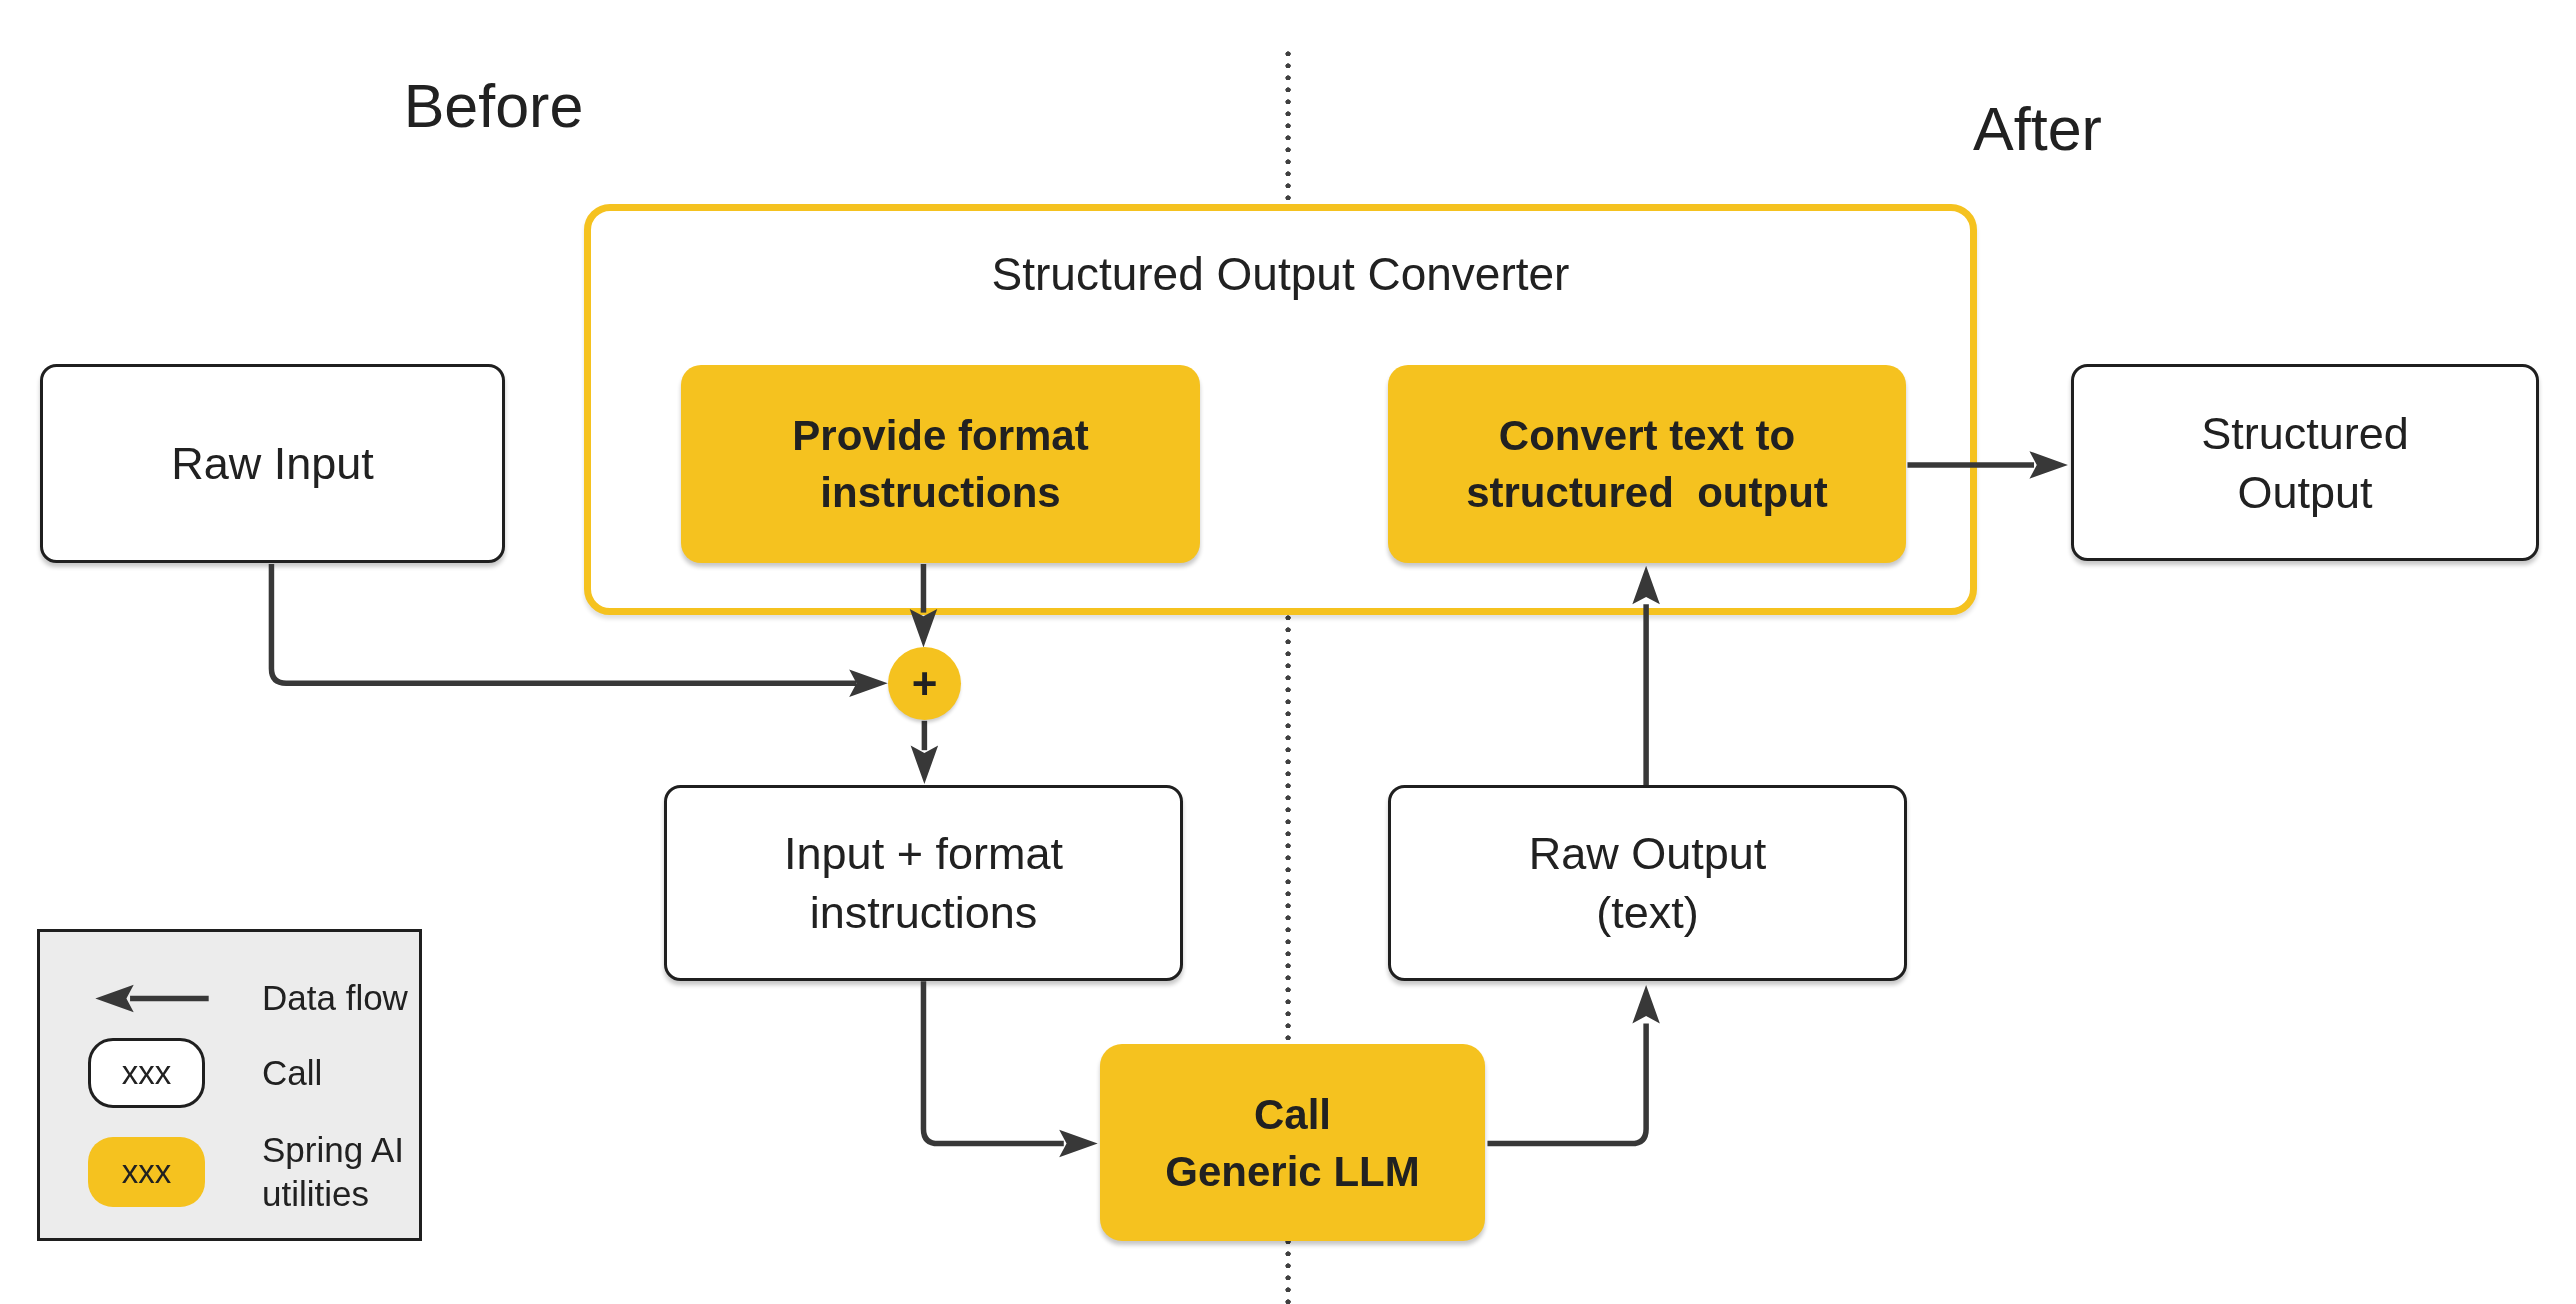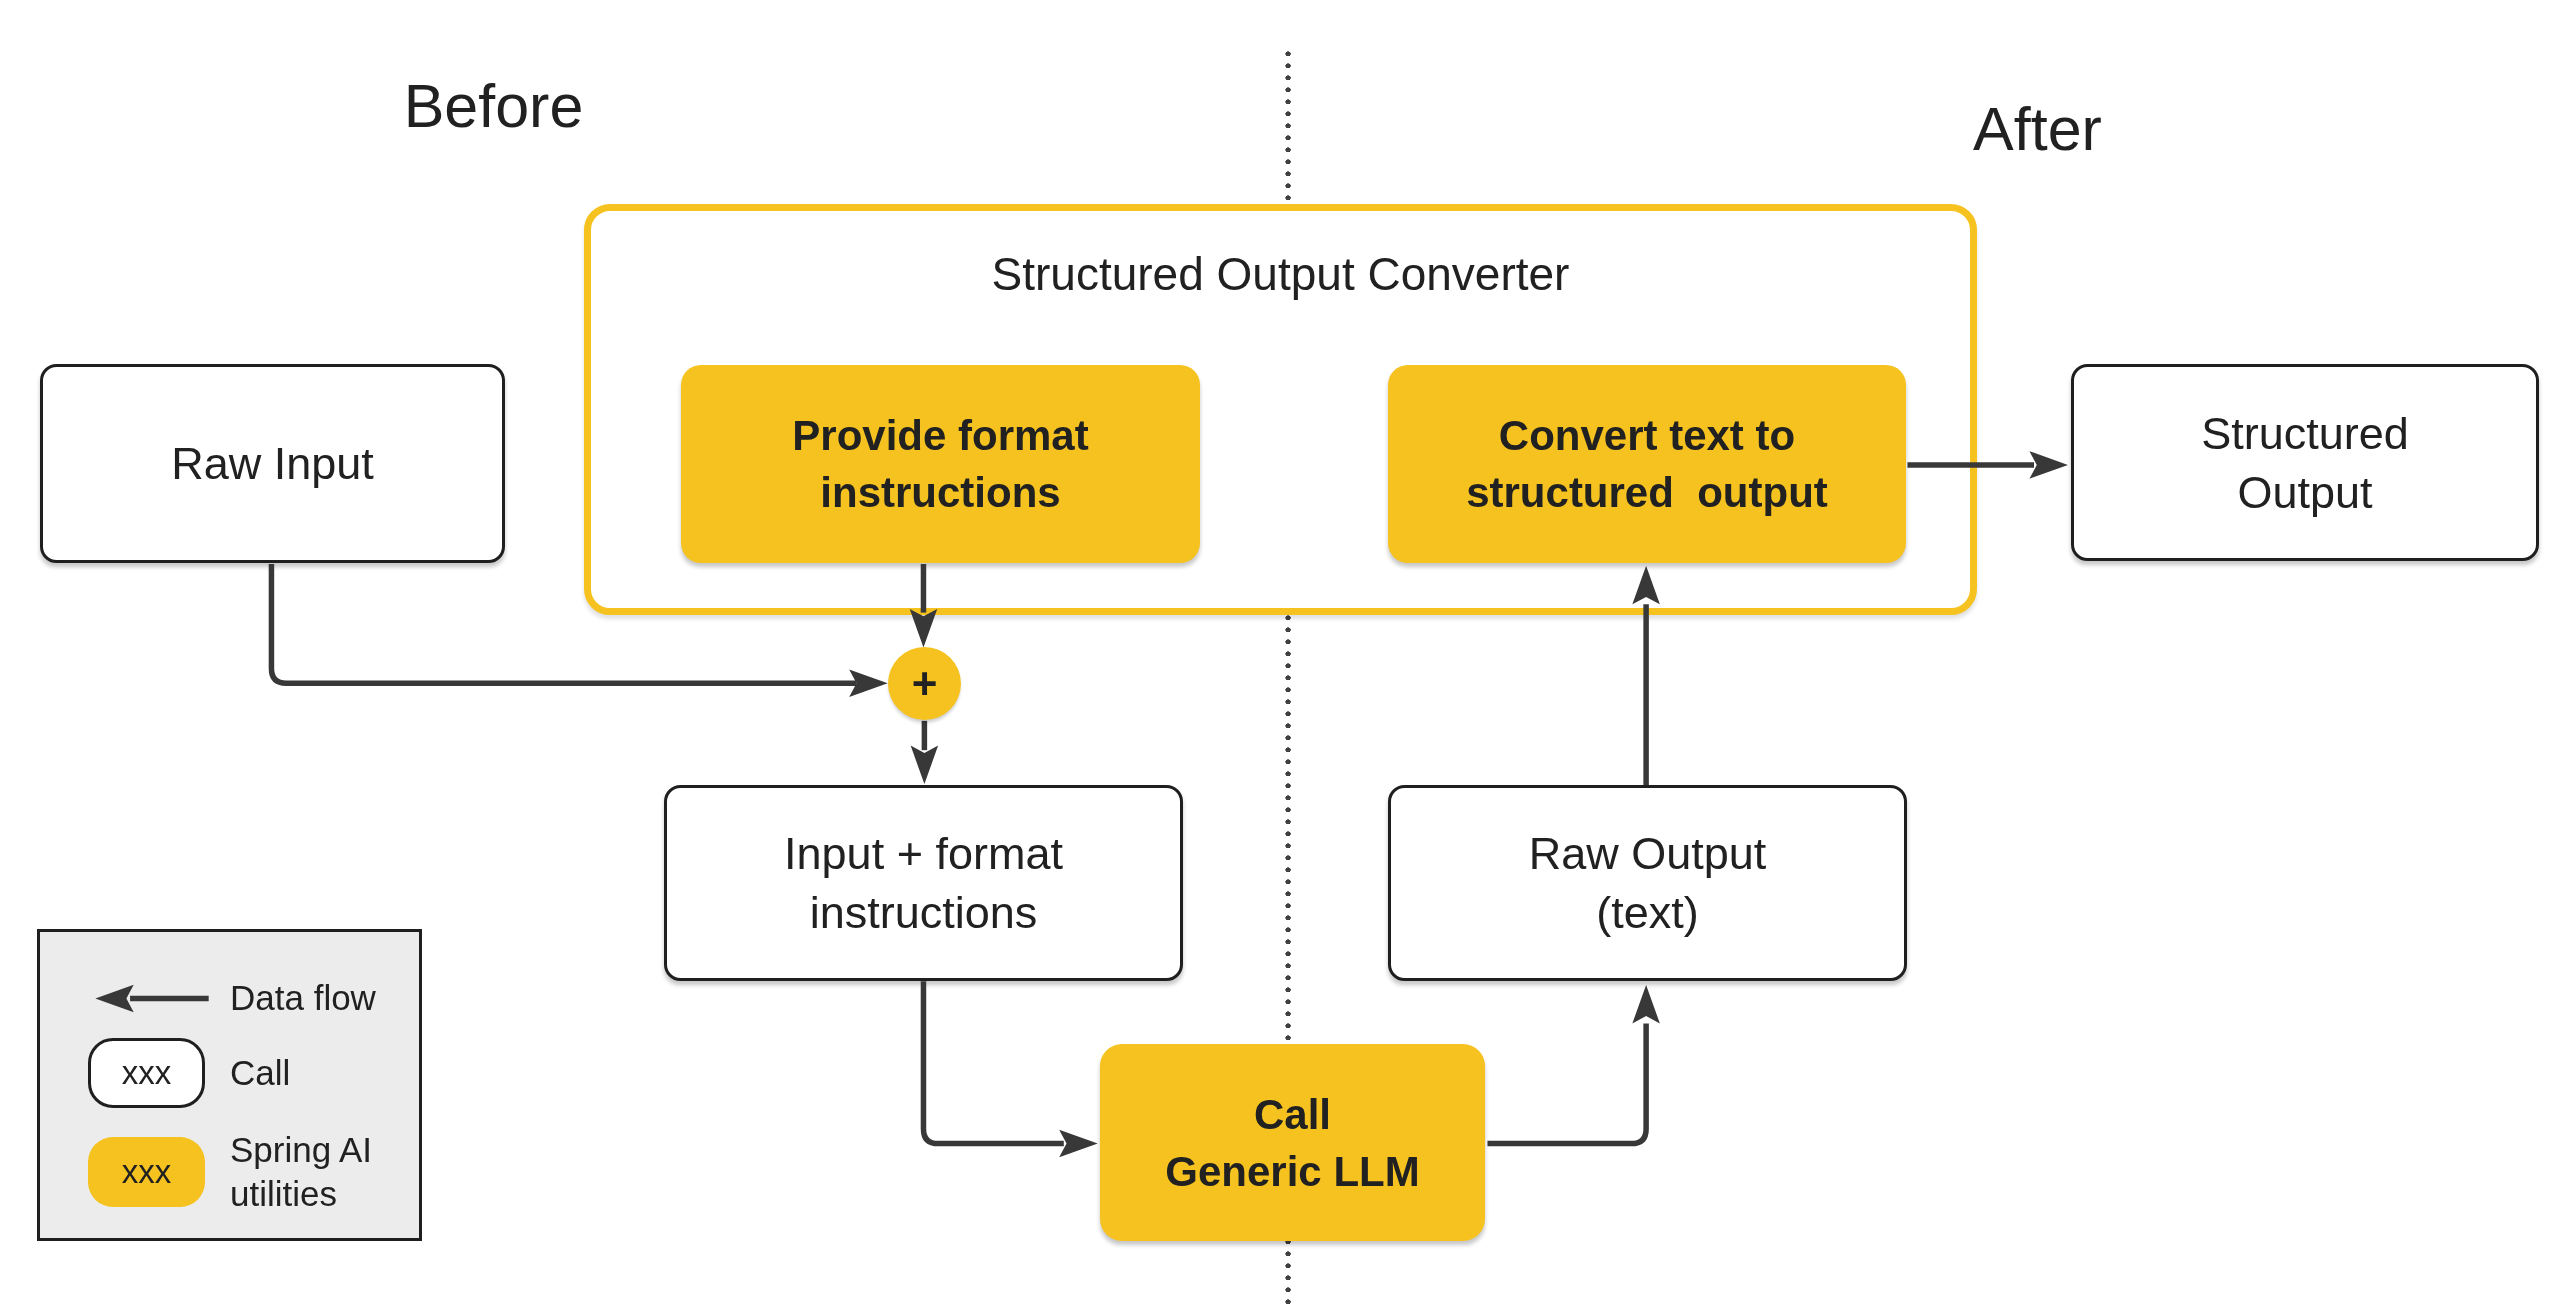--- a/index.html
+++ b/index.html
@@ -88,21 +88,21 @@
   .arrow-layer polygon{fill:var(--arrow);stroke:none;}
   .legend{
     left:37px;top:929px;width:385px;height:312px;
     box-sizing:border-box;
     background:var(--legend-bg);
     border:3.7px solid var(--node-border);
     z-index:3;
   }
   .legend-row{
     position:absolute;left:0;width:100%;
-    display:flex;align-items:center;
+    display:flex;align-items:center;gap:32px;
   }
   .legend-icon-cell{
     width:142px;padding-left:48px;box-sizing:content-box;
     display:flex;align-items:center;justify-content:flex-start;
     flex:0 0 auto;
   }
   .legend-label{
     font-size:35px;line-height:44px;color:var(--text);
     white-space:pre-wrap;
   }

